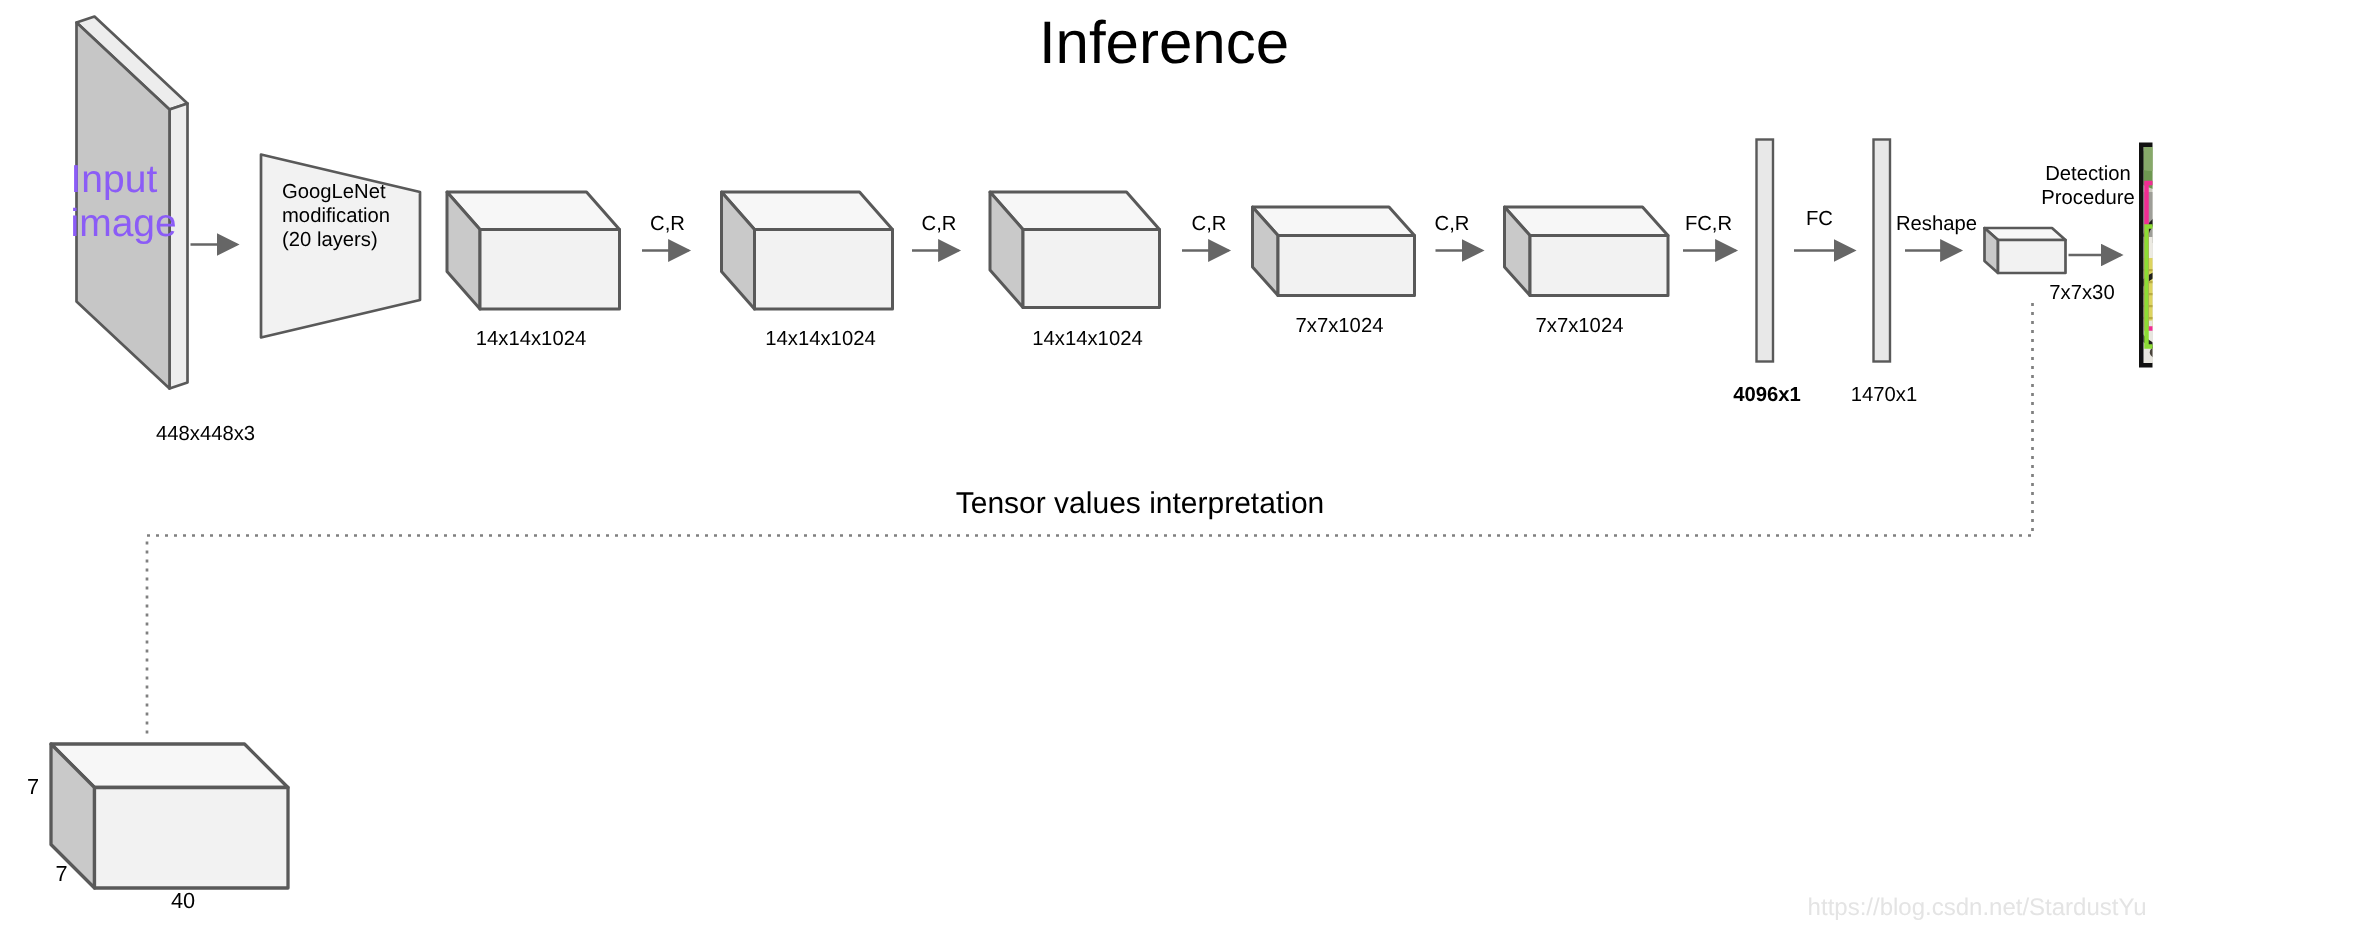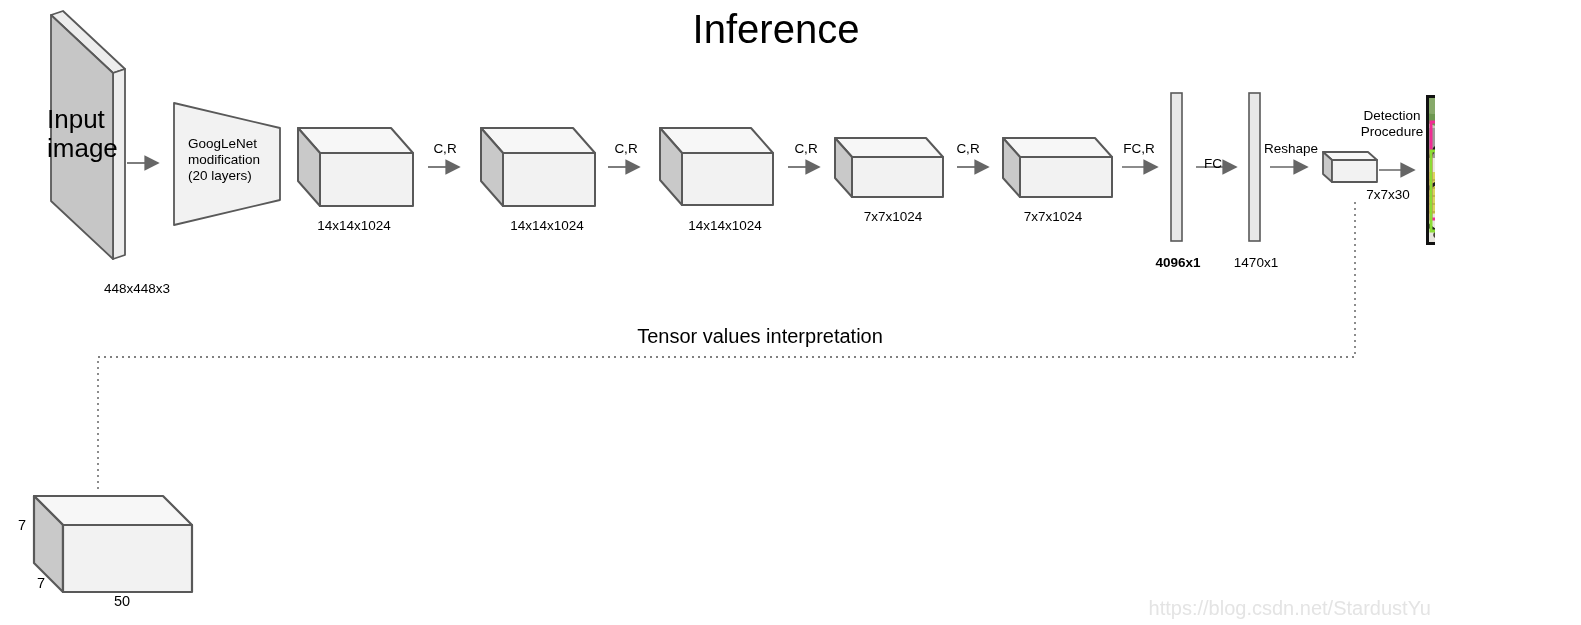--- a/index.html
+++ b/index.html
@@ -2,26 +2,26 @@
 <html><head>
 <meta charset="utf-8">
 <style>
   html,body{margin:0;padding:0;background:#fff;}
   #canvas{position:relative;width:1435px;height:625px;background:#ffffff;overflow:hidden;
           font-family:"Liberation Sans",sans-serif;color:#000;}
   #shapes{position:absolute;left:0;top:0;}
   .lbl{position:absolute;white-space:nowrap;font-size:13.5px;line-height:1.15;}
   .ctr{transform:translateX(-50%);text-align:center;}
   .title{font-size:40px;}
-  .input-label{font-size:26px;line-height:29px;color:#000000;}
+  .input-label{font-size:26px;line-height:29px;color:#8b5cf6;}
   .backbone{line-height:16px;}
   .det{line-height:16px;}
   .tensor{font-size:20px;}
   .cube-lbl{font-size:14.5px;}
-  .watermark{font-size:20px;color:#e4e4e4;}
+  .watermark{font-size:16px;color:#e4e4e4;}
   .ln{display:block;}
 </style>
 </head>
 <body>
 
 <div id="canvas">
 
 <svg id="shapes" width="1581" height="625" viewBox="0 0 1581 625">
   <defs>
     <marker id="ah" markerWidth="11" markerHeight="9" refX="8" refY="4.5" orient="auto">
@@ -177,49 +177,49 @@
 </svg>
 
 <div class="lbl ctr title" style="left:776px;top:6px;">Inference</div>
 
 <div class="lbl input-label" style="left:47px;top:105px;">
   <span class="ln">Input</span>
   <span class="ln">image</span>
 </div>
 <div class="lbl" style="left:60px;top:281px;margin-left:44px;">448x448x3</div>
 
-<div class="lbl backbone" style="left:188px;top:136px;">
+<div class="lbl backbone" style="left:188px;top:120px;">
   <span class="ln">GoogLeNet</span>
   <span class="ln">modification</span>
   <span class="ln">(20 layers)</span>
 </div>
 
 <div class="lbl ctr" style="left:445px;top:141px;">C,R</div>
 <div class="lbl ctr" style="left:626px;top:141px;">C,R</div>
 <div class="lbl ctr" style="left:806px;top:141px;">C,R</div>
 <div class="lbl ctr" style="left:968px;top:141px;">C,R</div>
 <div class="lbl ctr" style="left:1139px;top:141px;">FC,R</div>
-<div class="lbl ctr" style="left:1213px;top:156px;text-align:center;">FC</div>
+<div class="lbl ctr" style="left:1213px;top:138px;text-align:center;">FC</div>
 <div class="lbl ctr" style="left:1291px;top:141px;">Reshape</div>
 
 <div class="lbl ctr" style="left:354px;top:218px;">14x14x1024</div>
 <div class="lbl ctr" style="left:547px;top:218px;">14x14x1024</div>
 <div class="lbl ctr" style="left:725px;top:218px;">14x14x1024</div>
 <div class="lbl ctr" style="left:893px;top:209px;">7x7x1024</div>
 <div class="lbl ctr" style="left:1053px;top:209px;">7x7x1024</div>
 <div class="lbl ctr" style="left:1178px;top:255px;font-weight:bold;">4096x1</div>
 <div class="lbl ctr" style="left:1256px;top:255px;">1470x1</div>
 <div class="lbl ctr" style="left:1352px;top:187px;margin-left:36px;">7x7x30</div>
 
 <div class="lbl ctr det" style="left:1392px;top:108px;text-align:center;">
   <span class="ln">Detection</span>
   <span class="ln">Procedure</span>
 </div>
 
 <div class="lbl ctr tensor" style="left:760px;top:325px;text-align:right;">Tensor values interpretation</div>
 
 <div class="lbl cube-lbl" style="left:18px;top:517px;">7</div>
 <div class="lbl cube-lbl" style="left:37px;top:575px;">7</div>
-<div class="lbl ctr cube-lbl" style="left:122px;top:593px;">50</div>
+<div class="lbl ctr cube-lbl" style="left:122px;top:593px;">40</div>
 
 <div class="lbl watermark" style="right:4px;top:597px;">https://blog.csdn.net/StardustYu</div>
 
 </div>
 
 </body></html>

